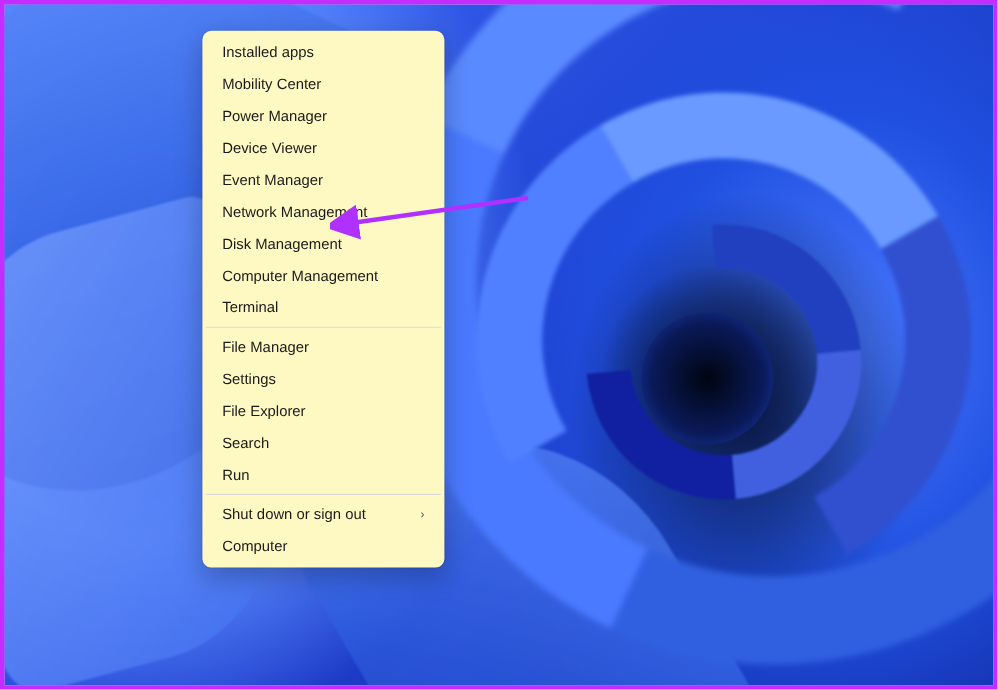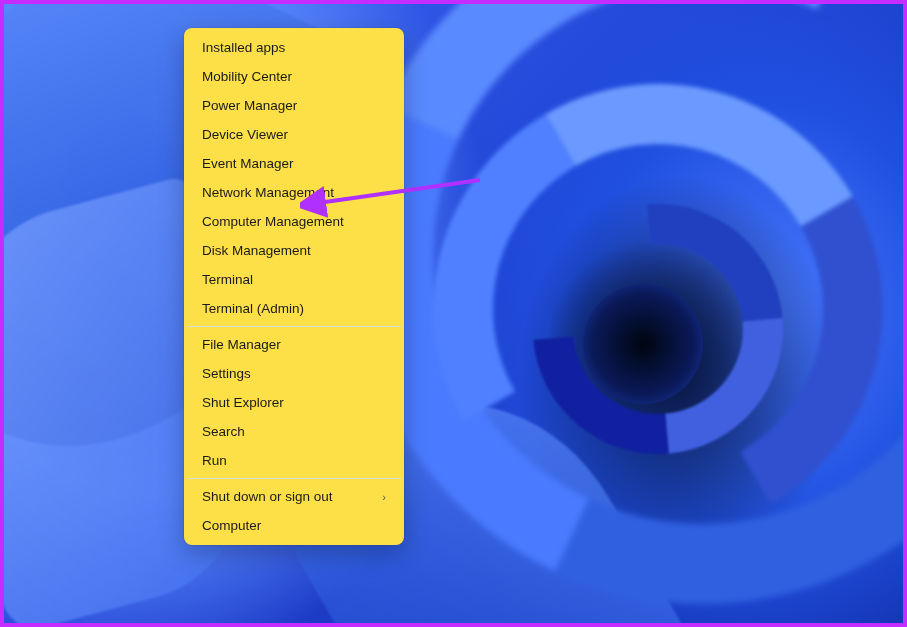--- a/index.html
+++ b/index.html
@@ -71,21 +71,21 @@
     }
     .petal1 { width: 400px; height: 500px; left: -100px; top: -50px; transform: rotate(25deg); opacity: 0.9;}
     .petal2 { width: 300px; height: 400px; left: -50px; top: 200px; transform: rotate(-15deg); background: linear-gradient(135deg, #7aa0ff 0%, #4070f0 100%); opacity: 0.8;}
     .petal3 { width: 350px; height: 300px; left: 300px; bottom: -100px; transform: rotate(60deg); opacity: 0.7;}
 
     .context-menu {
       position: absolute;
       left: 184px;
       top: 28px;
       width: 220px;
-      background: #fde047;
+      background: #fef9c3;
       border-radius: 8px;
       box-shadow: 0 8px 24px rgba(0,0,0,0.25), 0 0 0 1px rgba(0,0,0,0.05);
       padding: 5px 2px;
       z-index: 50;
     }
     .menu-item {
       display: flex;
       align-items: center;
       justify-content: space-between;
       padding: 7px 14px;
@@ -138,40 +138,37 @@
     <div class="menu-item">
       <span>Device Viewer</span>
     </div>
     <div class="menu-item">
       <span>Event Manager</span>
     </div>
     <div class="menu-item">
       <span>Network Management</span>
     </div>
     <div class="menu-item">
+      <span>Disk Management</span>
+    </div>
+    <div class="menu-item">
       <span>Computer Management</span>
     </div>
     <div class="menu-item">
-      <span>Disk Management</span>
-    </div>
-    <div class="menu-item">
       <span>Terminal</span>
-    </div>
-    <div class="menu-item">
-      <span>Terminal (Admin)</span>
     </div>
     <div class="menu-separator"></div>
     <div class="menu-item">
       <span>File Manager</span>
     </div>
     <div class="menu-item">
       <span>Settings</span>
     </div>
     <div class="menu-item">
-      <span>Shut Explorer</span>
+      <span>File Explorer</span>
     </div>
     <div class="menu-item">
       <span>Search</span>
     </div>
     <div class="menu-item">
       <span>Run</span>
     </div>
     <div class="menu-separator"></div>
     <div class="menu-item">
       <span>Shut down or sign out</span>

